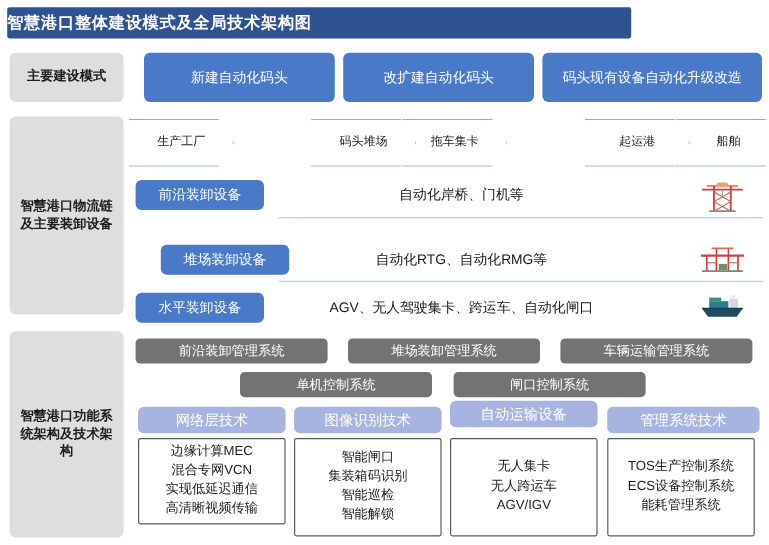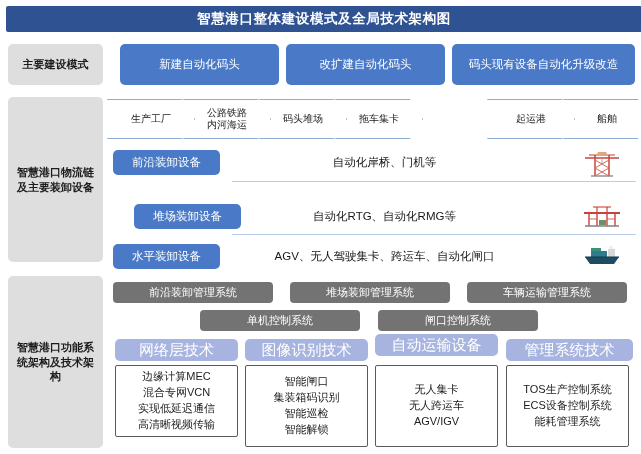--- a/index.html
+++ b/index.html
@@ -14,27 +14,26 @@
     font-family: "Liberation Sans", "DejaVu Sans", sans-serif;
     overflow: hidden;
     color: #1a1a1a;
   }
 
   
   #title-bar {
     position: absolute;
     left: 6px;
     top: 6px;
-    width: 636px;
+    width: 520px;
     height: 26px;
     background: #2e5292;
     border-radius: 2px;
     display: flex;
     align-items: center;
-    justify-content: center;
   }
   #title-bar .title-text {
     color: #ffffff;
     font-size: 13.5px;
     font-weight: bold;
     letter-spacing: 0.6px;
   }
 
   
   .side-label {
@@ -83,21 +82,21 @@
 
   .tech-btn {
     position: absolute;
     background: #a8b4e0;
     border-radius: 5px;
     display: flex;
     align-items: center;
     justify-content: center;
     text-align: center;
     color: #ffffff;
-    font-size: 15px;
+    font-size: 12px;
     box-sizing: border-box;
     padding: 0 3px;
   }
 
   .detail-box {
     position: absolute;
     background: #ffffff;
     border: 1px solid #5a5a5a;
     border-radius: 2px;
     display: flex;
@@ -176,26 +175,20 @@
 <div class="blue-btn" style="left:286px; top:44px; width:159px; height:41px;">改扩建自动化码头</div>
 <div class="blue-btn" style="left:452px; top:44px; width:183px; height:41px;">码头现有设备自动化升级改造</div>
 
 <div class="side-label" style="left:8px; top:97px; width:95px; height:165px;">智慧港口物流链及主要装卸设备</div>
 
 <div id="flow-row">
   <div class="chev" style="left:0px; width:88px;">
     <span>
         <span class="cl">生产工厂</span>
         <span class="cl"></span>
-      </span>
-  </div>
-  <div class="chev" style="left:76px; width:88px;">
-    <span>
-        <span class="cl">公路铁路</span>
-        <span class="cl">内河海运</span>
       </span>
   </div>
   <div class="chev" style="left:152px; width:88px;">
     <span>
         <span class="cl">码头堆场</span>
         <span class="cl"></span>
       </span>
   </div>
   <div class="chev" style="left:228px; width:88px;">
     <span>

